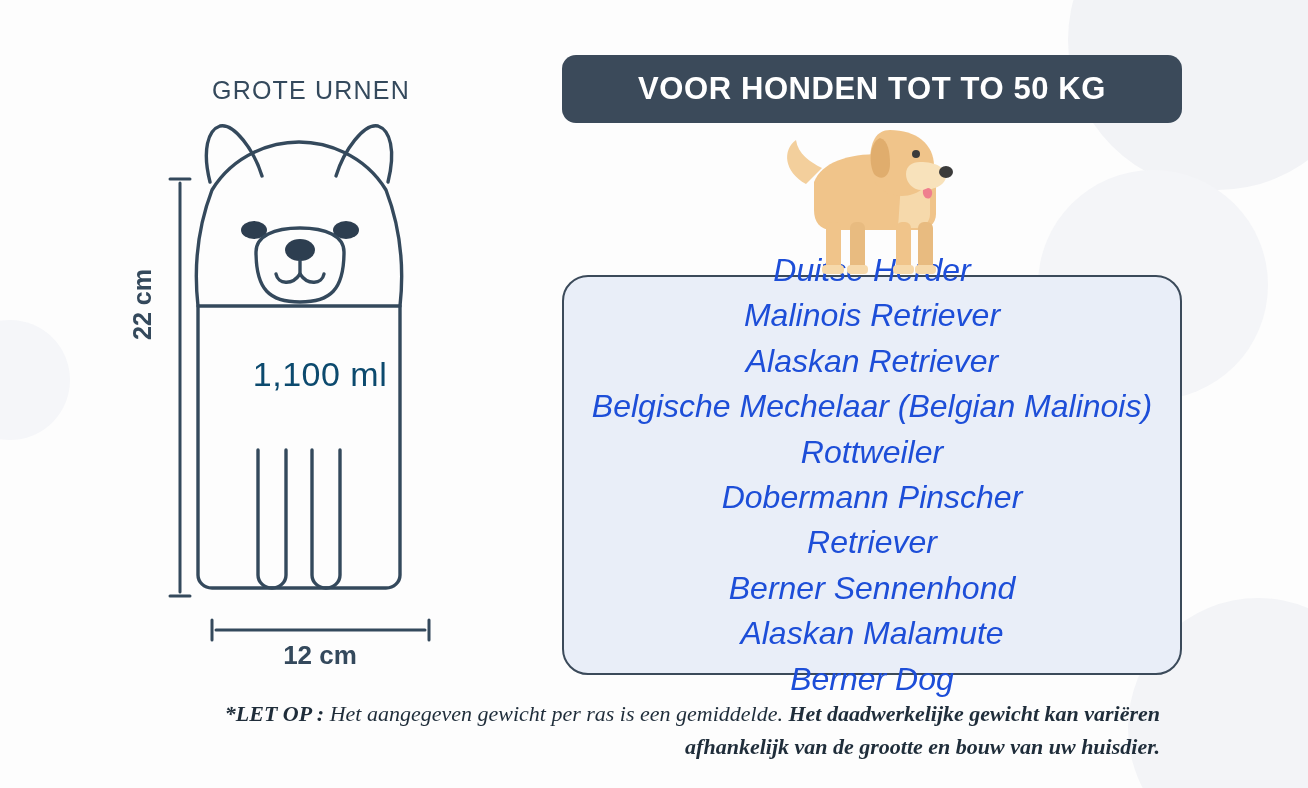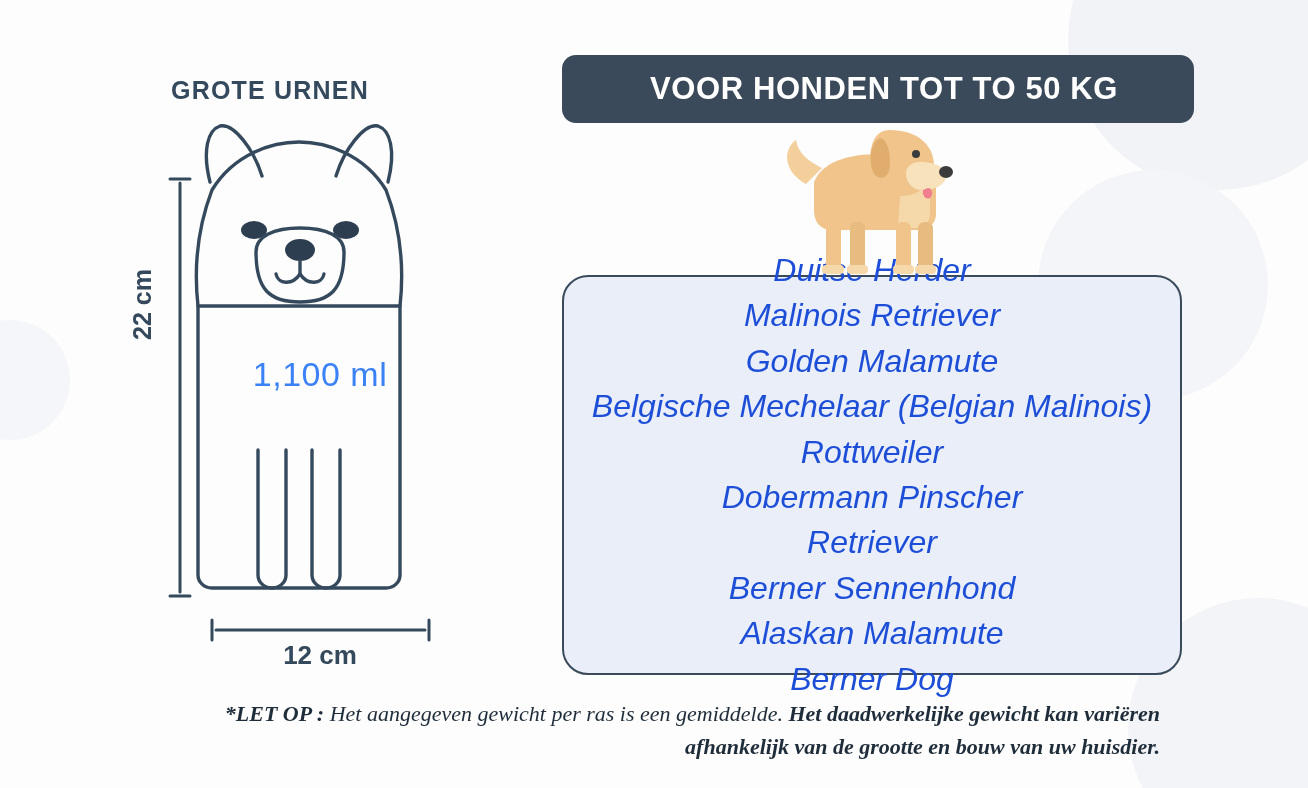--- a/index.html
+++ b/index.html
@@ -42,37 +42,38 @@
     height: 700px;
     z-index: 2;
   }
   .urn-title {
     position: absolute;
     top: 76px;
     left: 0;
     width: 540px;
     text-align: center;
     font-size: 25px;
-    font-weight: bold;
+    font-weight: normal;
     letter-spacing: 1.2px;
     color: #34495c;
+    padding-left: 41px;
   }
   .urn-art {
     position: absolute;
     left: 150px;
     top: 120px;
   }
   .vol-label {
     position: absolute;
     left: 180px;
     top: 355px;
     width: 280px;
     text-align: center;
     font-size: 34px;
-    color: #3b82f6;
+    color: #0c4a6e;
     letter-spacing: 0.5px;
   }
   .dim-height {
     position: absolute;
     left: 128px;
     top: 340px;
     font-size: 25px;
     font-weight: bold;
     color: #34495c;
     transform: rotate(-90deg);
@@ -96,21 +97,20 @@
     left: 562px;
     top: 55px;
     width: 620px;
     height: 68px;
     background: #3b4a5a;
     border-radius: 14px;
     display: flex;
     align-items: center;
     justify-content: center;
     z-index: 4;
-    padding-left: 12px;
   }
   .header-pill span {
     color: #ffffff;
     font-size: 31px;
     font-weight: bold;
     letter-spacing: 0.6px;
   }
   .dog-art {
     position: absolute;
     left: 770px;
@@ -249,21 +249,21 @@
     <rect x="148" y="112" width="15" height="50" rx="6" fill="#e8bb80"></rect>
     <rect x="52" y="155" width="22" height="9" rx="4" fill="#f6d9ab"></rect>
     <rect x="77" y="155" width="21" height="9" rx="4" fill="#f6d9ab"></rect>
     <rect x="123" y="155" width="21" height="9" rx="4" fill="#f6d9ab"></rect>
     <rect x="145" y="155" width="21" height="9" rx="4" fill="#f6d9ab"></rect>
   </svg>
 
   <div class="breed-box">
     <div class="breed-item">Duitse Herder</div>
     <div class="breed-item">Malinois Retriever</div>
-    <div class="breed-item">Golden Malamute</div>
+    <div class="breed-item">Alaskan Retriever</div>
     <div class="breed-item">Belgische Mechelaar (Belgian Malinois)</div>
     <div class="breed-item">Rottweiler</div>
     <div class="breed-item">Dobermann Pinscher</div>
     <div class="breed-item">Retriever</div>
     <div class="breed-item">Berner Sennenhond</div>
     <div class="breed-item">Alaskan Malamute</div>
     <div class="breed-item">Berner Dog</div>
   </div>
 
   <div class="footnote">

